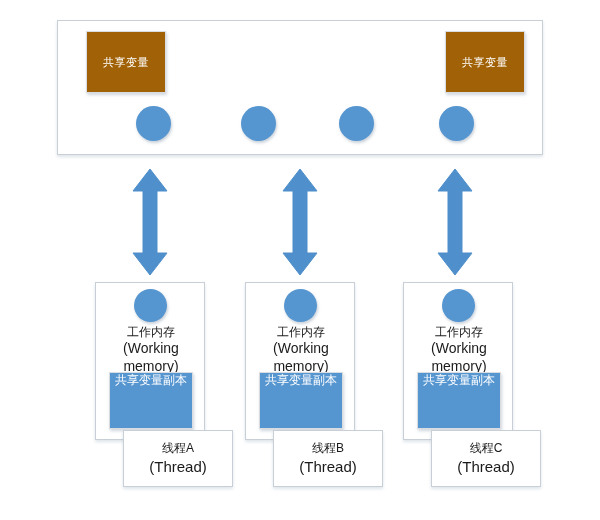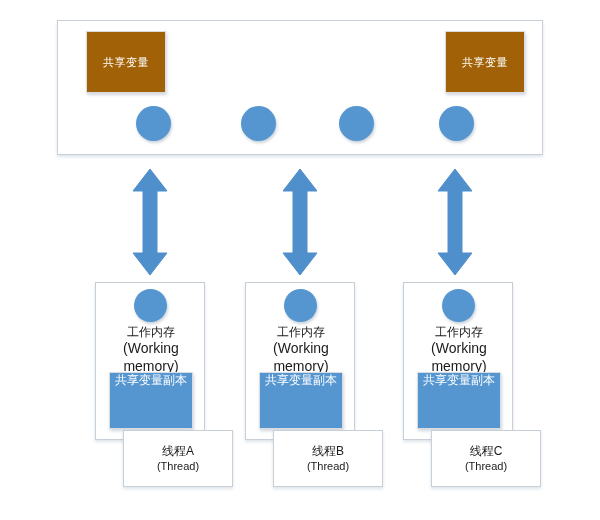--- a/index.html
+++ b/index.html
@@ -180,21 +180,21 @@
     box-sizing: border-box;
     display: flex;
     flex-direction: column;
     align-items: center;
     justify-content: center;
     color: #1a1a1a;
     line-height: 1.3;
     margin-left: 28px;
   }
   .thread-name { display: block; font-size: 12px; }
-  .thread-en   { display: block; font-size: 11px; }
+  .thread-en   { display: block; font-size: 15px; }
 </style>
 </head>
 <body>
 
 <div id="canvas">
 
   <div class="main-memory">
 
     <div class="shared-var left">
       <span>共享变量</span>

